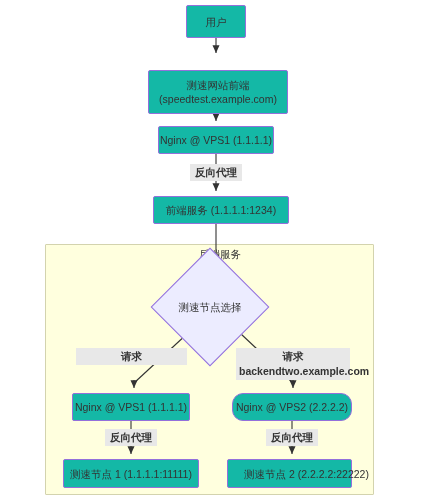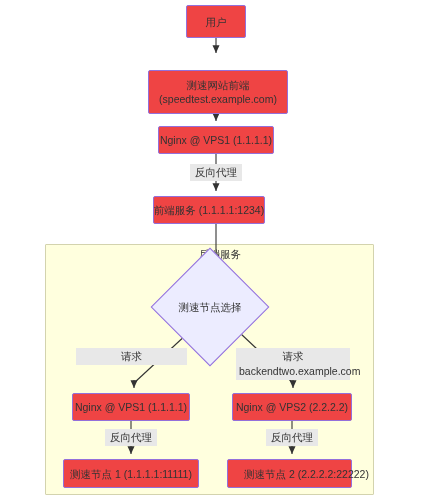--- a/index.html
+++ b/index.html
@@ -44,21 +44,21 @@
     top: 248px;
     width: 440px;
     text-align: center;
     font-size: 10.5px;
     color: #333333;
     line-height: 13px;
   }
   .node {
     position: absolute;
     box-sizing: border-box;
-    background: #ef4444;
+    background: #14b8a6;
     border: 1px solid #9370db;
     border-radius: 2px;
     display: flex;
     flex-direction: column;
     align-items: center;
     justify-content: center;
     font-size: 10.5px;
     color: #333333;
     line-height: 14px;
     text-align: center;
@@ -89,20 +89,21 @@
   .edge-label {
     position: absolute;
     background: #e8e8e8;
     color: #333333;
     font-size: 10.5px;
     line-height: 15px;
     text-align: center;
     padding: 1px 3px;
     box-sizing: border-box;
     white-space: nowrap;
+    font-weight: bold;
   }
   .edge-label.two-line {
     line-height: 15px;
   }
   .edge-label .l1, .edge-label .l2 { display: block; }
 </style>
 </head>
 <body>
 
 <div id="canvas">
@@ -142,32 +143,32 @@
 
   <div class="node" style="left:148px; top:58px; width:140px; height:44px;margin-top:12px;">
     <span>测速网站前端</span>
     <span>(speedtest.example.com)</span>
   </div>
 
   <div class="node" style="left:158px; top:126px; width:116px; height:28px;">
     <span>Nginx @ VPS1 (1.1.1.1)</span>
   </div>
 
-  <div class="node" style="left:153px; top:196px; width:112px; height:28px;">
+  <div class="node" style="left:153px; top:196px; width:136px; height:28px;">
     <span>前端服务 (1.1.1.1:1234)</span>
   </div>
 
   <div class="diamond"></div>
   <div class="diamond-label">测速节点选择</div>
 
   <div class="node" style="left:72px; top:393px; width:118px; height:28px;">
     <span>Nginx @ VPS1 (1.1.1.1)</span>
   </div>
 
-  <div class="node" style="left:232px; top:393px; width:120px; height:28px;">
+  <div class="node" style="left:232px; top:393px; width:120px; height:28px;border-radius:11px;">
     <span>Nginx @ VPS2 (2.2.2.2)</span>
   </div>
 
   <div class="node" style="left:63px; top:459px; width:136px; height:29px;">
     <span>测速节点 1 (1.1.1.1:11111)</span>
   </div>
 
   <div class="node" style="left:227px; top:459px; width:125px; height:29px;padding-left:34px;">
     <span>测速节点 2 (2.2.2.2:22222)</span>
   </div>

